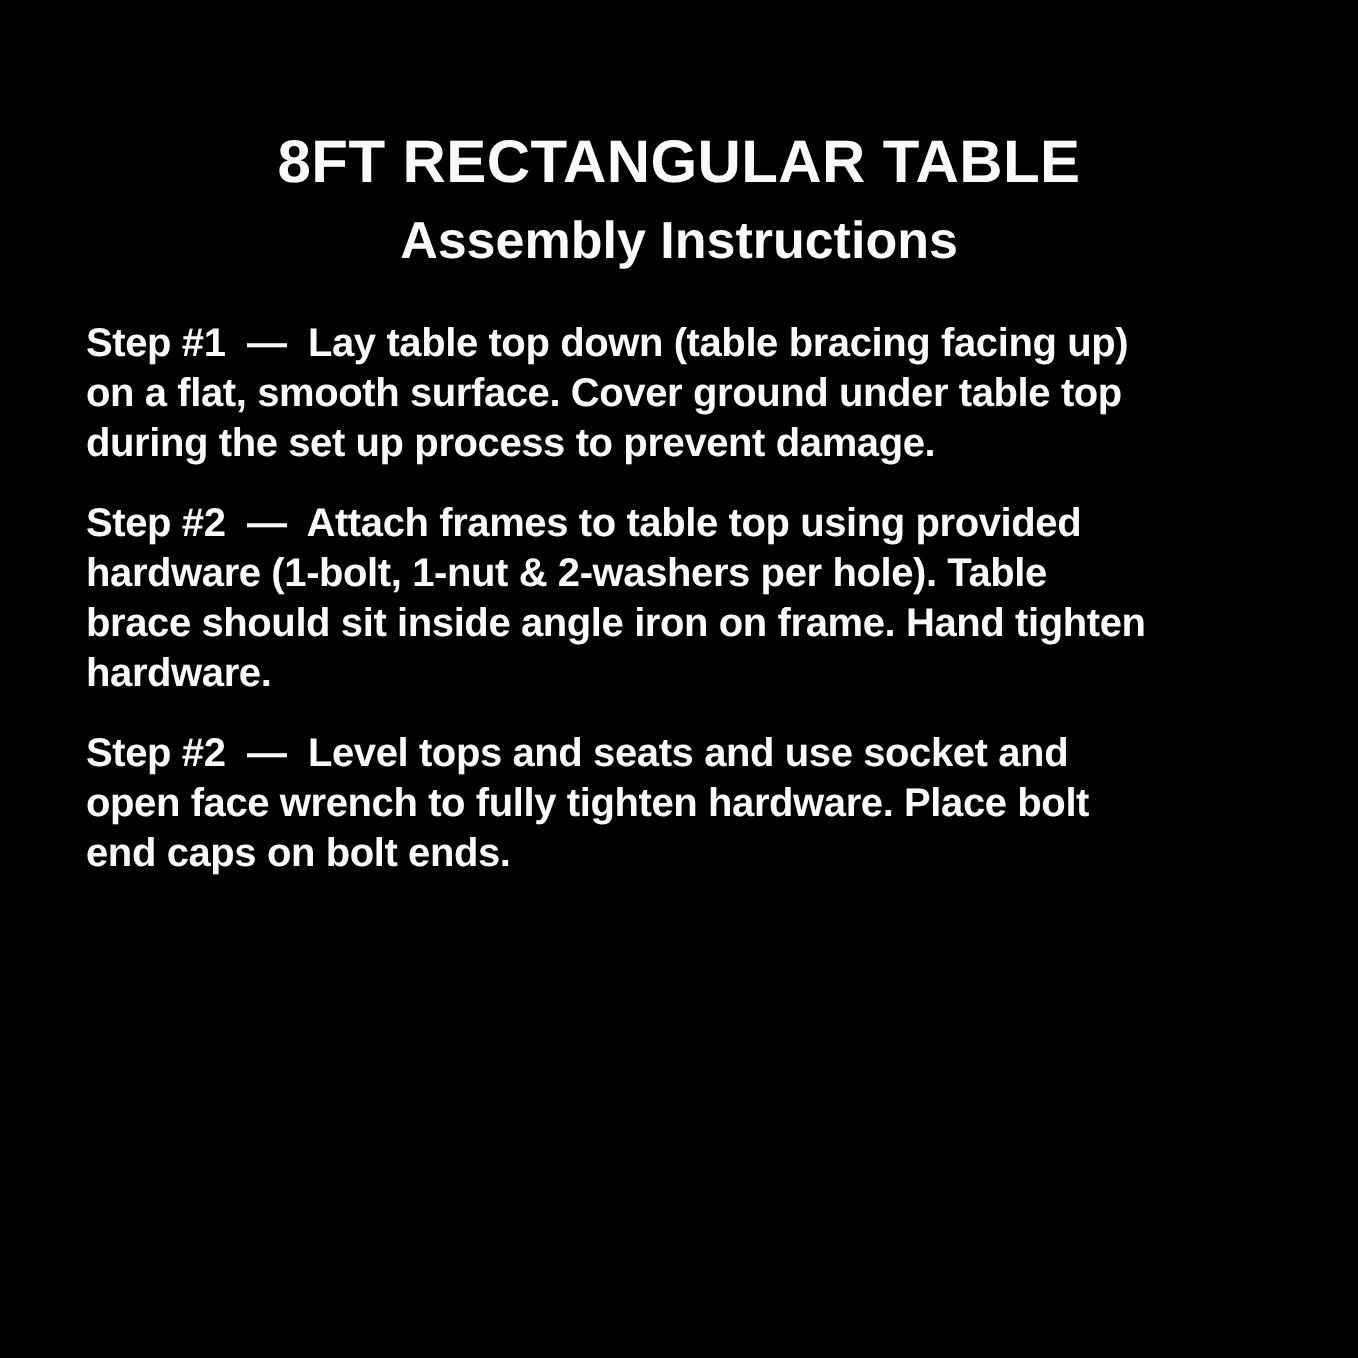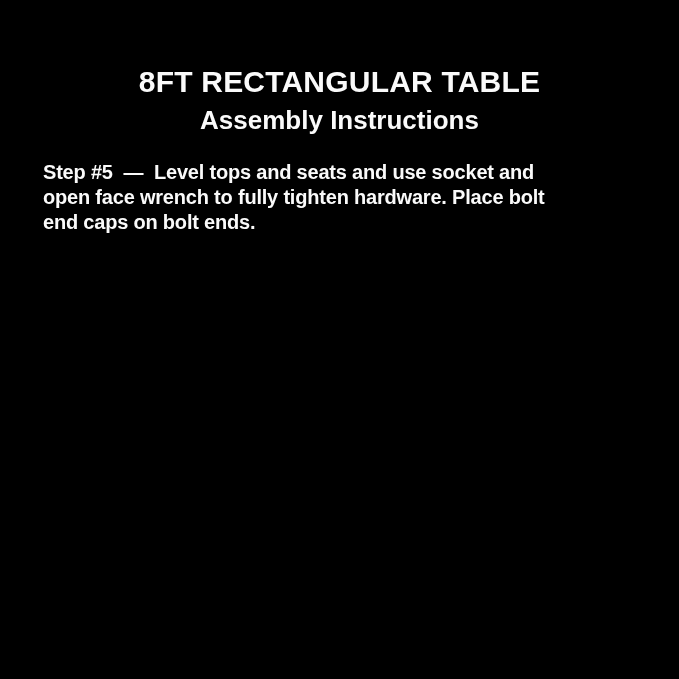--- a/index.html
+++ b/index.html
@@ -53,17 +53,24 @@
     color: #fafafa;
   }
 </style>
 </head>
 <body>
 
 <div class="card">
   <h1 class="title">8FT RECTANGULAR TABLE</h1>
   <h2 class="subtitle">Assembly Instructions</h2>
   <div class="steps">
-    <p class="step">Step #5  —  Level tops and seats and use socket and
+    <p class="step">Step #1  —  Lay table top down (table bracing facing up)
+on a flat, smooth surface. Cover ground under table top
+during the set up process to prevent damage.</p>
+    <p class="step">Step #2  —  Attach frames to table top using provided
+hardware (1-bolt, 1-nut &amp; 2-washers per hole). Table
+brace should sit inside angle iron on frame. Hand tighten
+hardware.</p>
+    <p class="step">Step #2  —  Level tops and seats and use socket and
 open face wrench to fully tighten hardware. Place bolt
 end caps on bolt ends.</p>
   </div>
 </div>
 
 </body></html>

